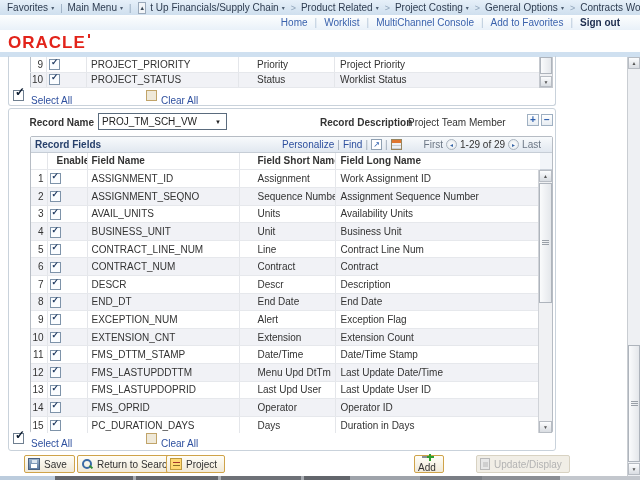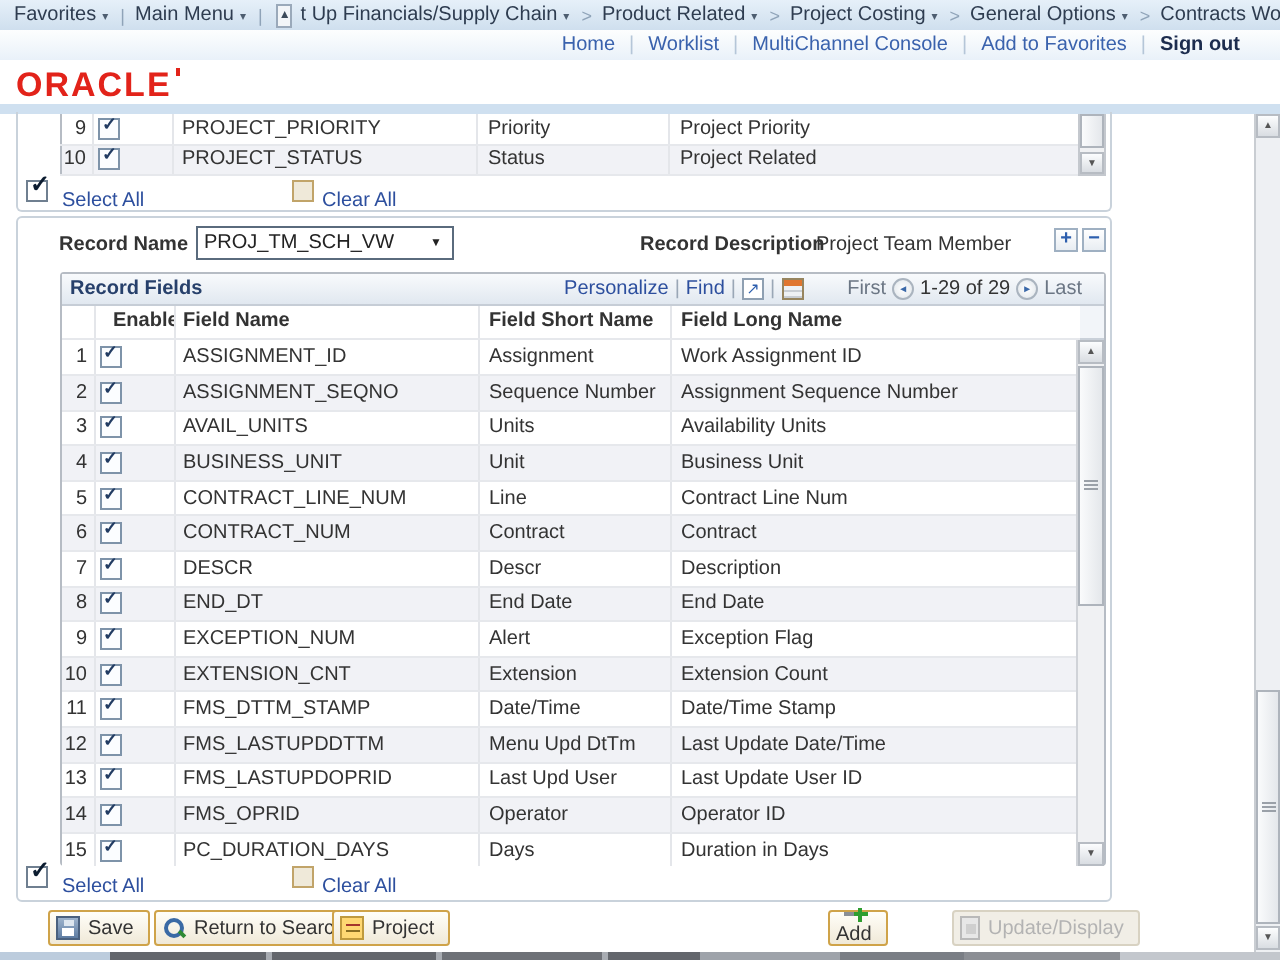--- a/index.html
+++ b/index.html
@@ -43,21 +43,21 @@
 
   
   table.pgrid { border-collapse:collapse; table-layout:fixed; width:509px; background:#fff; }
   table.pgrid td { border-right:1px solid #e4e6ea; border-bottom:1px solid #e6e8ec;
     font-size:10px; color:#333; overflow:hidden; white-space:nowrap; }
   table.pgrid td:last-child { border-right:none; }
   tr.g-row:nth-child(even) { background:#f1f2f6; }
   .c-num { text-align:right; padding-right:3px; }
   .c-cb  { padding-left:2px; }
   .c-name{ padding-left:4px; }
-  .c-short{ padding-left:5px; }
+  .c-short{ padding-left:18px; }
   .c-long{ padding-left:5px; }
 
   .cb { display:inline-block; width:11px; height:11px; border:1px solid #7e93a9;
     background:#fbfdff; position:relative; vertical-align:middle; }
   .cb .tick { position:absolute; left:1px; top:-3px; font-size:9px; font-weight:bold; color:#223c63; }
 
   
   .top-grid { position:absolute; left:30px; top:57px; width:523px; height:31px; }
   .top-grid table { border:1px solid #b6bcc4; border-top:none; }
   .top-grid tr { height:15px; }
@@ -262,21 +262,21 @@
     <td class="c-cb"><span class="cb"><span class="tick">✓</span></span></td>
     <td class="c-name">PROJECT_PRIORITY</td>
     <td class="c-short">Priority</td>
     <td class="c-long">Project Priority</td>
   </tr>
         <tr class="g-row">
     <td class="c-num">10</td>
     <td class="c-cb"><span class="cb"><span class="tick">✓</span></span></td>
     <td class="c-name">PROJECT_STATUS</td>
     <td class="c-short">Status</td>
-    <td class="c-long">Project Related</td>
+    <td class="c-long">Worklist Status</td>
   </tr>
       </tbody>
   </table>
   <div class="tg-scroll">
     <div class="tg-thumb"></div>
     <div class="tg-down">
         <span>▼</span>
       </div>
   </div>
 </div>

